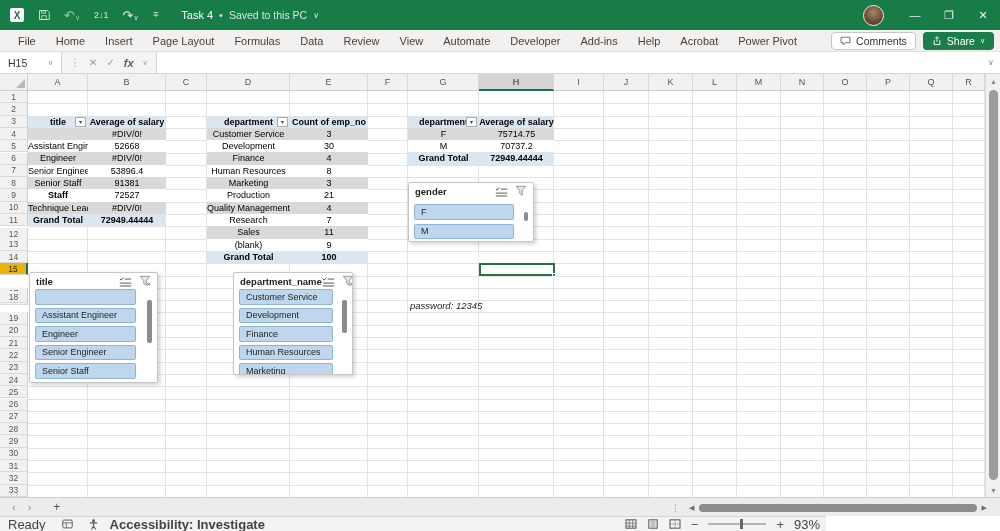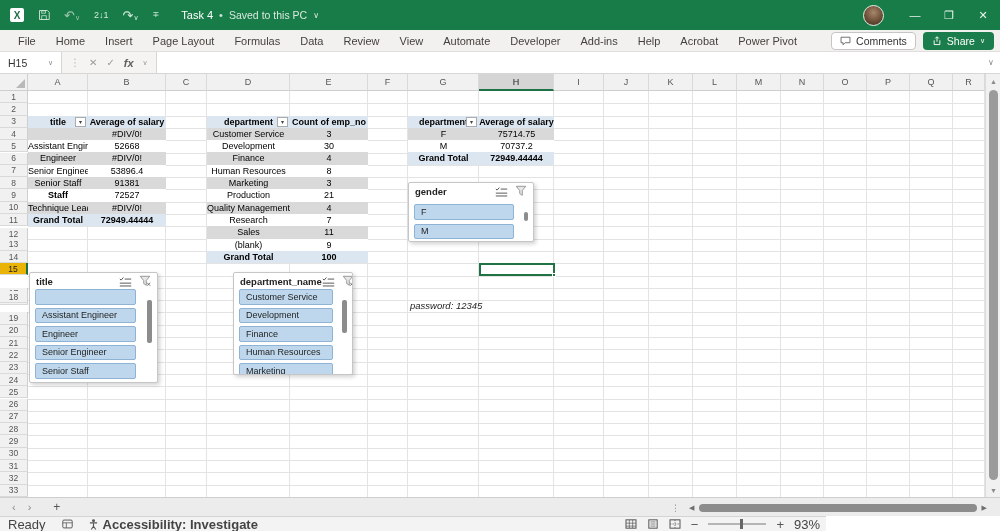--- a/index.html
+++ b/index.html
@@ -511,21 +511,21 @@
 
   <div class="statusbar">
     <div class="left">
       <span>Ready</span>
       <span class="sb-icon">
         <svg width="11" height="10" viewBox="0 0 14 12">
             <rect x="1" y="1" width="12" height="10" rx="1.5" fill="none" stroke="#555" stroke-width="1.2"></rect>
             <path d="M1 4.5h12M5.5 4.5V11" stroke="#555"></path>
           </svg>
       </span>
-      <span class="sb-icon" style="gap:5px; font-weight:bold;">
+      <span class="sb-icon" style="gap:12px; font-weight:bold;">
         <svg width="9" height="11" viewBox="0 0 10 12">
             <circle cx="5" cy="1.8" r="1.6" fill="#555"></circle>
             <path d="M1 4.2h8M5 4.2v4M5 8l-2.5 3.5M5 8l2.5 3.5" stroke="#555" stroke-width="1.2" fill="none"></path>
           </svg>
         <span>Accessibility: Investigate</span>
       </span>
     </div>
     <div class="right">
       <span class="sb-icon">
         <svg width="12" height="10" viewBox="0 0 14 12">

